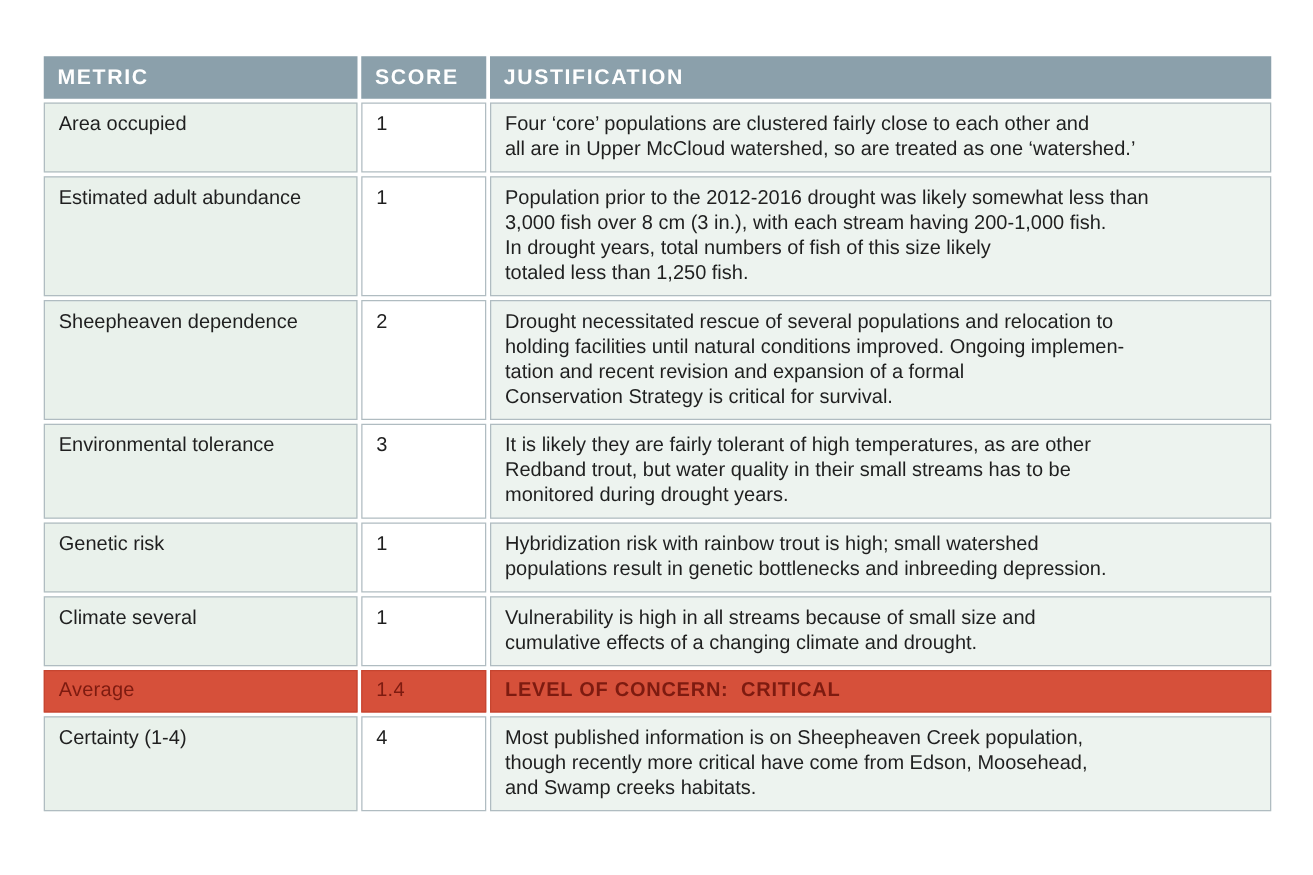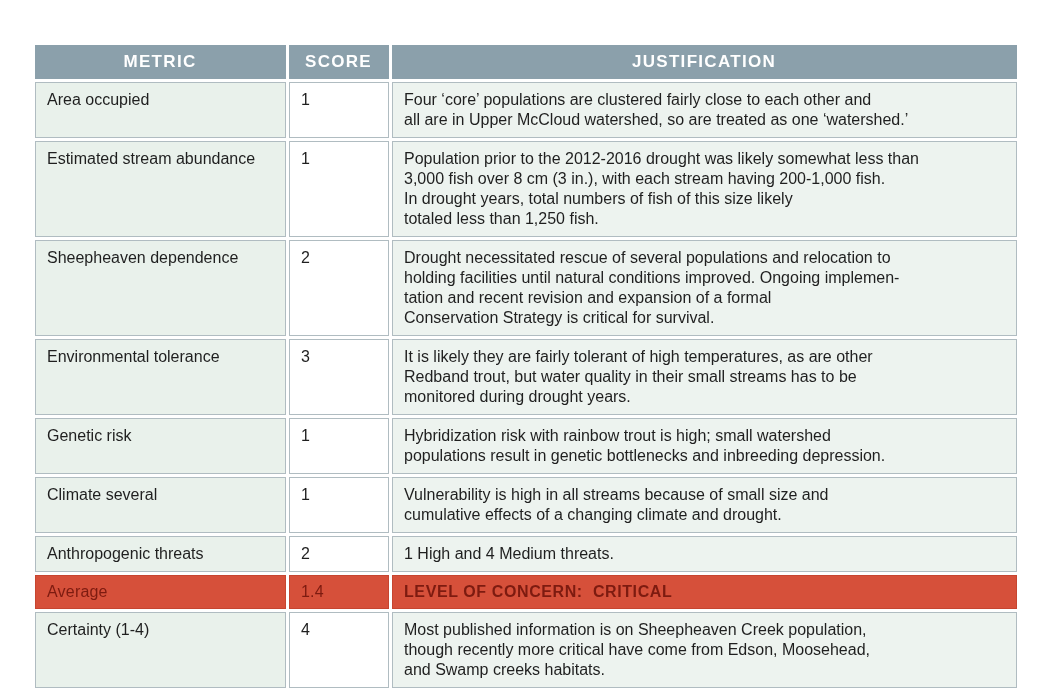--- a/index.html
+++ b/index.html
@@ -21,21 +21,21 @@
     border-spacing: 3px;
     table-layout: fixed;
     width: 988px;
   }
   th {
     background: var(--header-bg, #8ba0ab);
     color: var(--header-text, #ffffff);
     font-size: 17px;
     font-weight: 700;
     letter-spacing: 1.3px;
-    text-align: center;
+    text-align: left;
     vertical-align: middle;
     padding: 7px 12px 7px 11px;
     line-height: 20px;
   }
   td {
     border: 1px solid var(--cell-border, #b0bcc1);
     vertical-align: top;
     font-size: 16px;
     line-height: 20px;
     color: var(--body-text, #1f1f1f);
@@ -75,21 +75,21 @@
       </tr>
     </thead>
     <tbody id="rows">
         <tr>
     <td class="metric">Area occupied</td>
     <td class="score">1</td>
     <td class="just">Four ‘core’ populations are clustered fairly close to each other and
 all are in Upper McCloud watershed, so are treated as one ‘watershed.’</td>
   </tr>
         <tr>
-    <td class="metric">Estimated stream abundance</td>
+    <td class="metric">Estimated adult abundance</td>
     <td class="score">1</td>
     <td class="just">Population prior to the 2012-2016 drought was likely somewhat less than
 3,000 fish over 8 cm (3 in.), with each stream having 200-1,000 fish.
 In drought years, total numbers of fish of this size likely
 totaled less than 1,250 fish.</td>
   </tr>
         <tr>
     <td class="metric">Sheepheaven dependence</td>
     <td class="score">2</td>
     <td class="just">Drought necessitated rescue of several populations and relocation to
@@ -109,25 +109,20 @@
     <td class="score">1</td>
     <td class="just">Hybridization risk with rainbow trout is high; small watershed
 populations result in genetic bottlenecks and inbreeding depression.</td>
   </tr>
         <tr>
     <td class="metric">Climate several</td>
     <td class="score">1</td>
     <td class="just">Vulnerability is high in all streams because of small size and
 cumulative effects of a changing climate and drought.</td>
   </tr>
-        <tr>
-    <td class="metric">Anthropogenic threats</td>
-    <td class="score">2</td>
-    <td class="just">1 High and 4 Medium threats.</td>
-  </tr>
         <tr class="average">
     <td class="metric">Average</td>
     <td class="score">1.4</td>
     <td class="just">LEVEL OF CONCERN:  CRITICAL</td>
   </tr>
         <tr>
     <td class="metric">Certainty (1-4)</td>
     <td class="score">4</td>
     <td class="just">Most published information is on Sheepheaven Creek population,
 though recently more critical have come from Edson, Moosehead,

